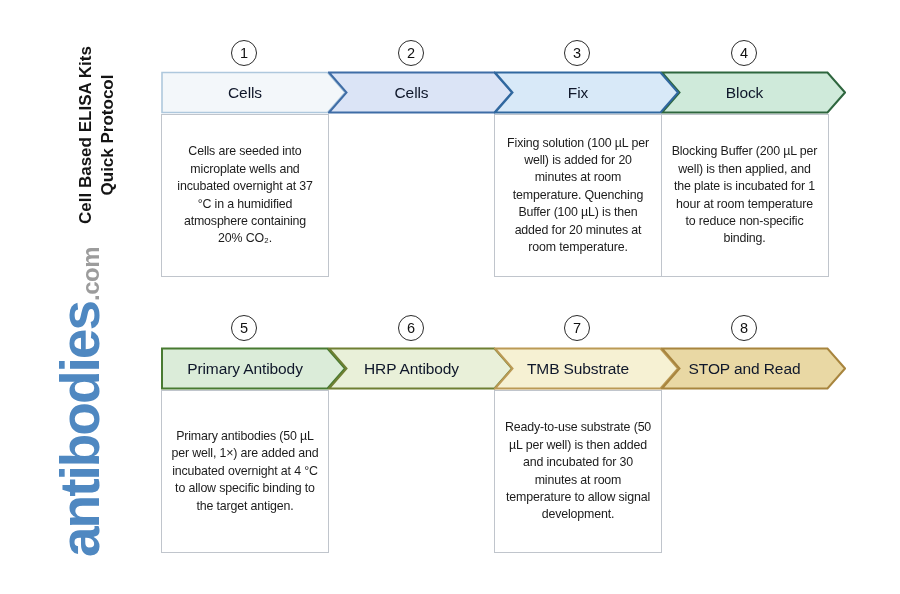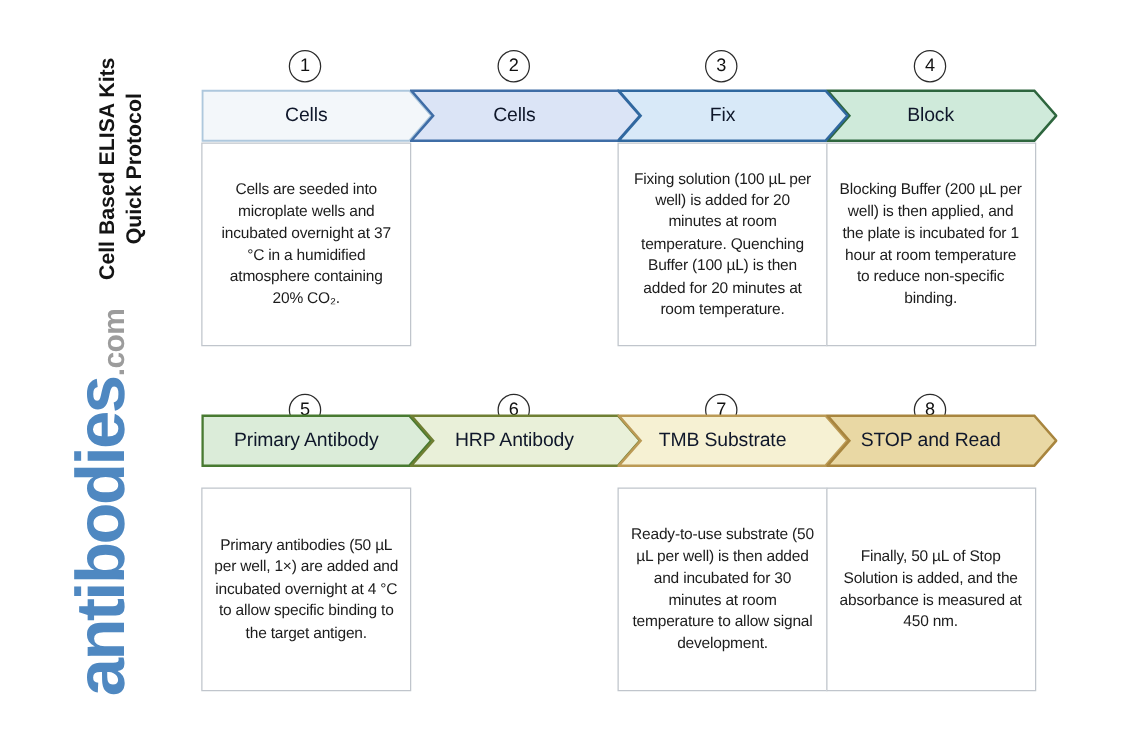--- a/index.html
+++ b/index.html
@@ -21,21 +21,21 @@
 
   
   .circle{position:absolute;width:26px;height:26px;border:1.7px solid #2b2b2b;border-radius:50%;
           background:#fff;display:flex;align-items:center;justify-content:center;
           font-size:14.5px;color:#111;box-sizing:border-box;}
   .row0.circle{top:40px}.row1.circle{top:315px}
   .cc0{left:231px}.cc1{left:398px}.cc2{left:564px}.cc3{left:731px}
 
   
   .arrow{position:absolute;width:185px;height:43px;}
-  .row0.arrow{top:71px}.row1.arrow{top:331px}
+  .row0.arrow{top:71px}.row1.arrow{top:347px}
   .arrow svg{position:absolute;left:0;top:0;}
   .arrow-label{position:absolute;left:0;top:0;width:168px;height:100%;
                display:flex;align-items:center;justify-content:center;
                font-size:15.5px;color:#0f172a;letter-spacing:-0.1px;}
   .col0{left:161px}.col1{left:327.5px}.col2{left:494px}.col3{left:660.5px}
 
   
   .box{position:absolute;width:168px;background:#ffffff;border:1.5px solid #c0c5cc;
        box-sizing:border-box;display:flex;align-items:center;justify-content:center;
        text-align:center;padding:8px 9px;font-size:12.4px;line-height:1.4;
@@ -120,15 +120,14 @@
   </div>
   <div class="arrow row1 col3">
     <svg width="185" height="43" viewBox="0 0 185 43">
       <polygon points="1,1.5 166.5,1.5 184,21.5 166.5,41.5 1,41.5 18.5,21.5" stroke-width="2" stroke-linejoin="miter" fill="#e9d8a4" stroke="#a8853e"></polygon>
     </svg>
     <span class="arrow-label">STOP and Read</span>
   </div>
 
   <div class="box row1 col0">Primary antibodies (50 µL per well, 1×) are added and incubated overnight at 4 °C to allow specific binding to the target antigen.</div>
   <div class="box row1 col2">Ready-to-use substrate (50 µL per well) is then added and incubated for 30 minutes at room temperature to allow signal development.</div>
-  <div class="box row1 col3">Finally, 50 µL of Stop Solution is added, and the absorbance is measured at 450 nm.</div>
 
 </div>
 
 </body></html>

